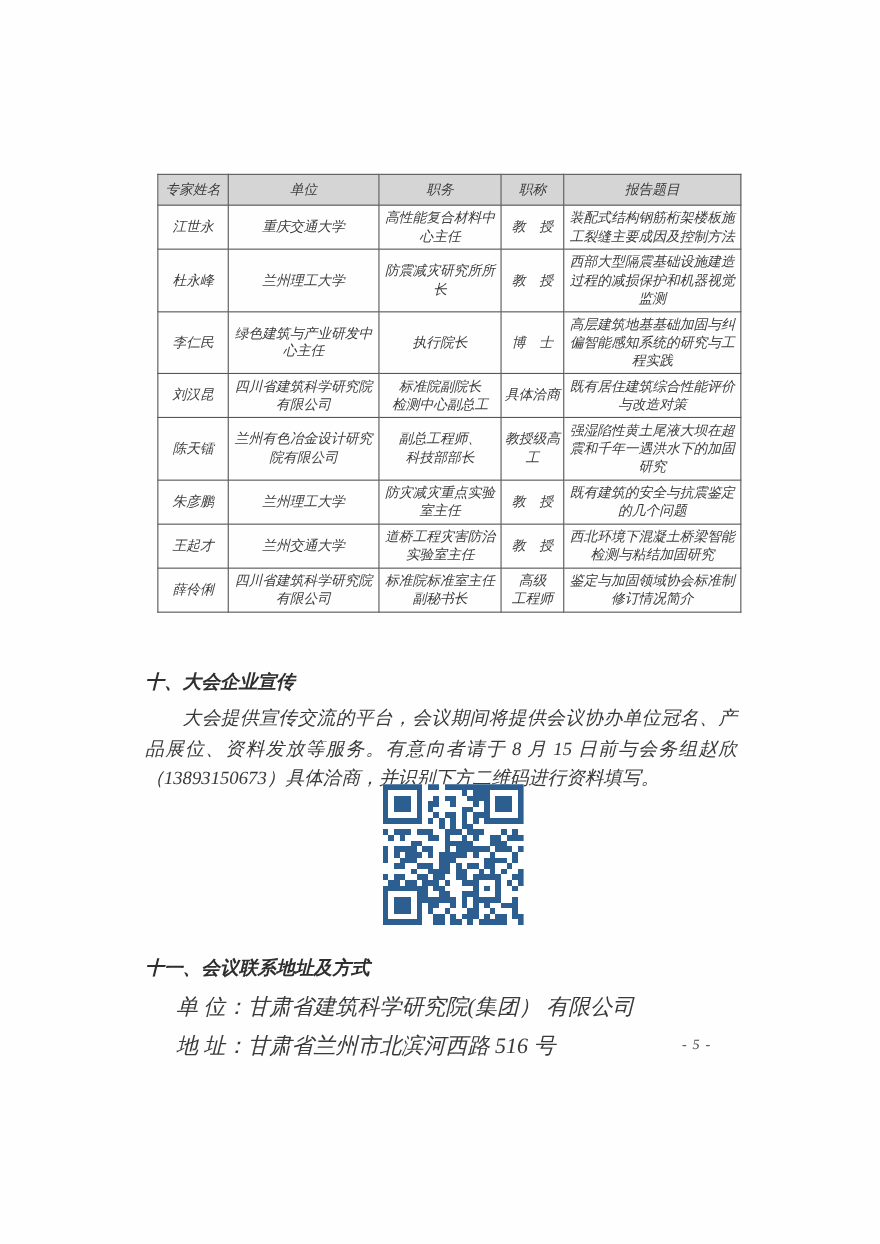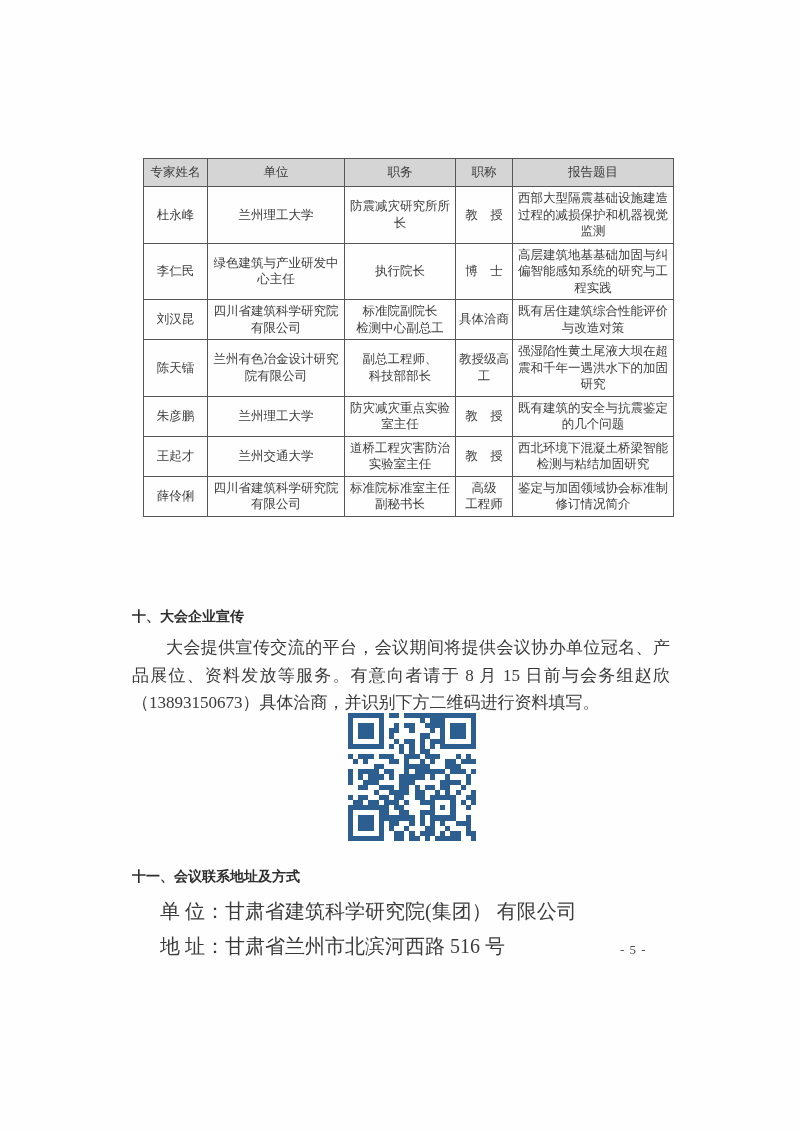--- a/index.html
+++ b/index.html
@@ -7,20 +7,21 @@
     width: 800px; height: 1131px;
     background: #ffffff;
     font-family: "Liberation Serif", "DejaVu Serif", serif;
     color: #3a3a3a;
   }
   .page {
     position: relative;
     width: 800px; height: 1131px;
     background: #fefefe;
     overflow: hidden;
+    font-style: italic;
   }
 
   
   .experts-table {
     position: absolute; left: 143px; top: 158px;
     width: 530px;
     border-collapse: collapse;
     table-layout: fixed;
     font-size: 12.5px;
     line-height: 1.32;
@@ -43,21 +44,21 @@
   .col-org   { width: 137px; }
   .col-pos   { width: 111px; }
   .col-title { width: 57px; }
   .col-topic { width: 161px; }
 
   
   .section-promo {
     position: absolute; left: 132px; top: 608px; width: 538px;
   }
   .section-heading {
-    font-size: 14px; font-weight: bold; color: #2e2e2e;
+    font-size: 17px; font-weight: bold; color: #2e2e2e;
   }
   .promo-paragraph {
     margin-top: 8px;
     font-size: 17px;
     line-height: 27.5px;
     text-align: justify;
     text-indent: 2em;
     color: #3a3a3a;
   }
 
@@ -104,20 +105,27 @@
     <thead>
       <tr>
           <th>专家姓名</th>
           <th>单位</th>
           <th>职务</th>
           <th>职称</th>
           <th>报告题目</th>
         </tr>
     </thead>
     <tbody>
+        <tr>
+          <td>江世永</td>
+          <td>重庆交通大学</td>
+          <td>高性能复合材料中心主任</td>
+          <td>教　授</td>
+          <td>装配式结构钢筋桁架楼板施工裂缝主要成因及控制方法</td>
+        </tr>
         <tr>
           <td>杜永峰</td>
           <td>兰州理工大学</td>
           <td>防震减灾研究所所长</td>
           <td>教　授</td>
           <td>西部大型隔震基础设施建造过程的减损保护和机器视觉监测</td>
         </tr>
         <tr>
           <td>李仁民</td>
           <td>绿色建筑与产业研发中心主任</td>

